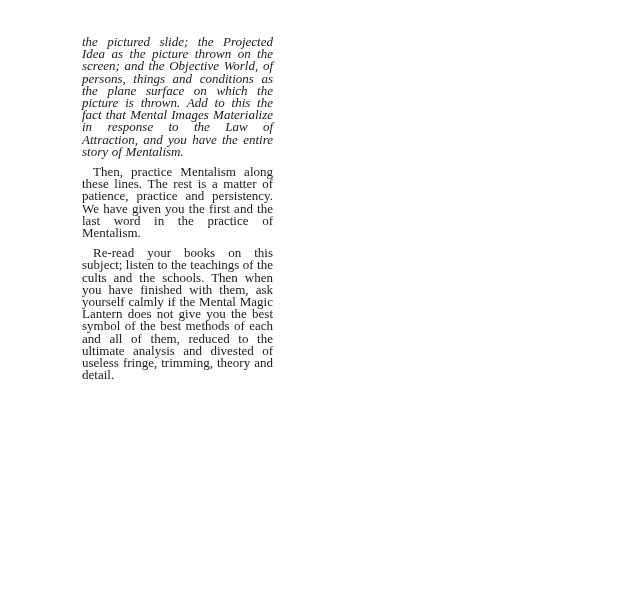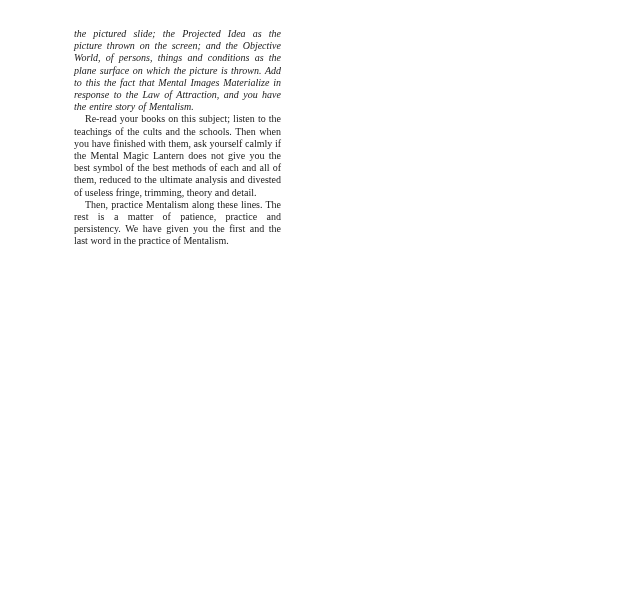--- a/index.html
+++ b/index.html
@@ -20,22 +20,22 @@
     height: 596px;
     background: #ffffff;
   }
   .text-column {
     position: absolute;
     left: 74px;
     top: 28px;
     width: 207px;
   }
   .para {
-    margin: 0;
-    font-size: 10px;
+    margin: 8px;
+    font-size: 13px;
     line-height: 12.2px;
     text-align: justify;
     color: #1a1a1a;
     hyphens: none;
   }
   .para.italic {
     font-style: italic;
   }
   .para.indent {
     text-indent: 11px;
@@ -47,16 +47,16 @@
   .spread {
     word-spacing: 0.5px;
   }
 </style>
 </head>
 <body>
 
 <div class="page">
   <div class="text-column">
     <p class="para italic spread">the pictured slide; the Projected Idea as the picture thrown on the screen; and the Objective World, of persons, things and conditions as the plane surface on which the picture is thrown. Add to this the fact that Mental Images Materialize in response to the Law of Attraction, and you have the entire story of Mentalism.</p>
+    <p class="para indent">Then, practice Mentalism along these lines. The rest is a matter of patience, practice and persistency. We have given you the first and the last word in the practice of Mentalism.</p>
     <p class="para indent">Re-read your books on this subject; listen to the teachings of the cults and the schools. Then when you have finished with them, ask yourself calmly if the Mental Magic Lantern does not give you the best symbol of the best methods of each and all of them, reduced to the ultimate analysis and divested of useless fringe, trimming, theory and detail.</p>
-    <p class="para indent">Then, practice Mentalism along these lines. The rest is a matter of patience, practice and persistency. We have given you the first and the last word in the practice of Mentalism.</p>
   </div>
 </div>
 
 </body></html>

